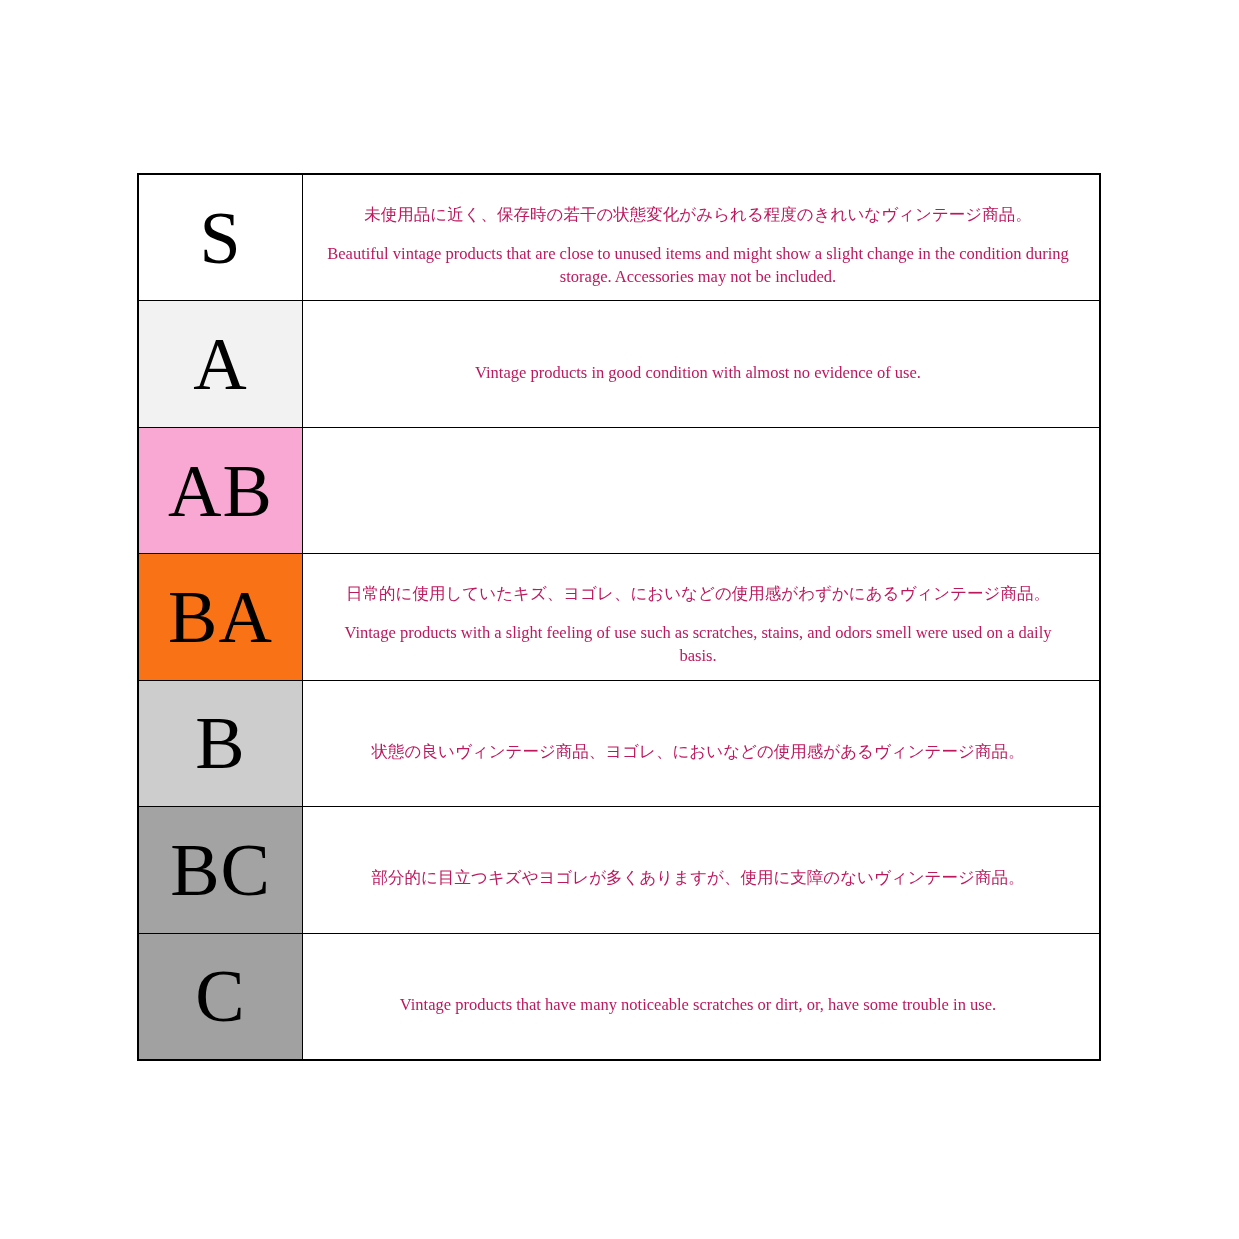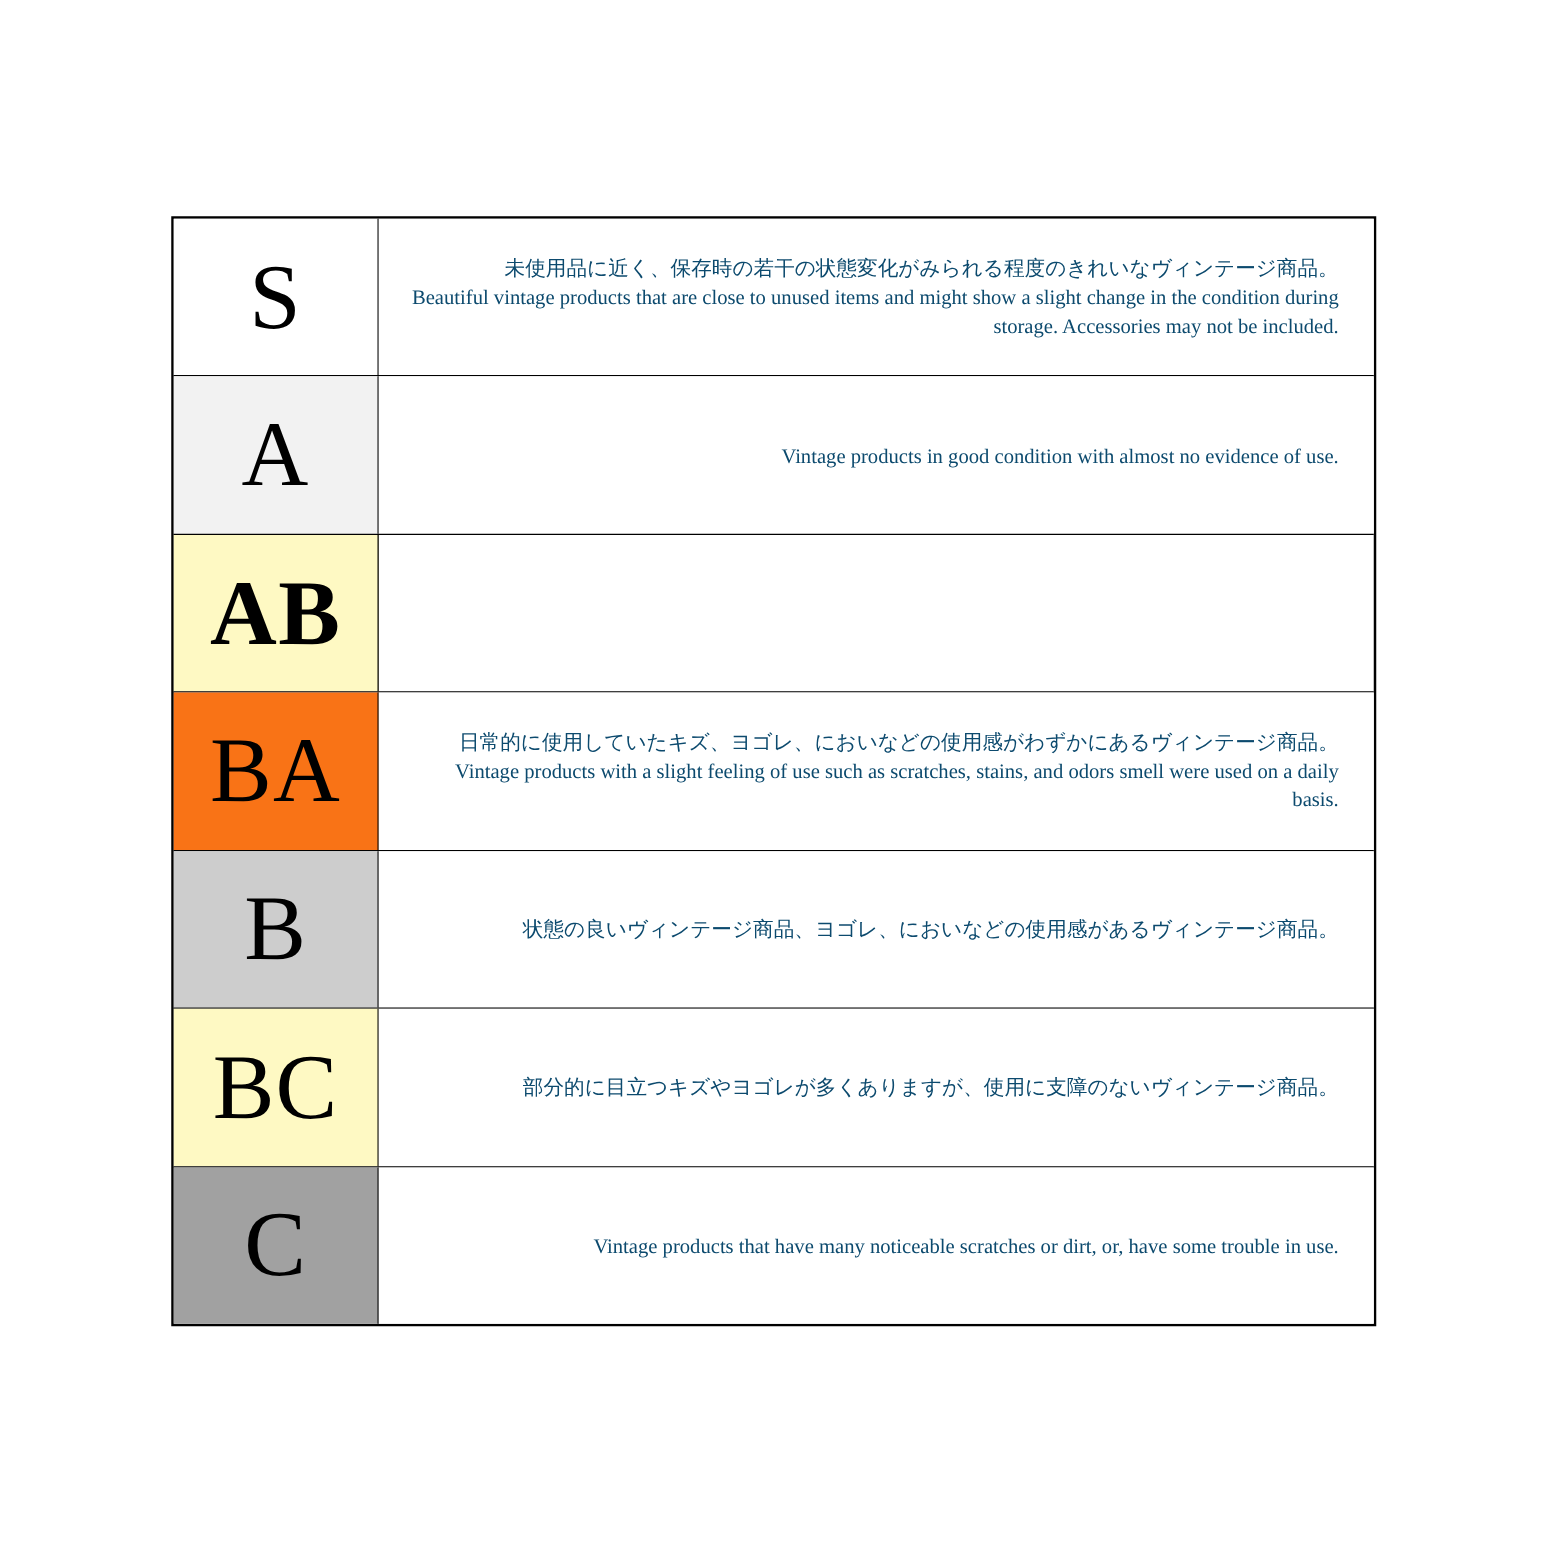--- a/index.html
+++ b/index.html
@@ -59,22 +59,23 @@
     box-sizing: border-box;
     background: #ffffff;
     display: flex;
     flex-direction: column;
     justify-content: center;
     padding: 6px 28px 6px 22px;
   }
   .desc-jp, .desc-en {
     font-size: 16.5px;
     line-height: 23px;
-    color: #0c4a6e;
-    text-align: right;
+    color: #be185d;
+    text-align: center;
+    margin-top: 16px;
   }
 </style>
 </head>
 <body>
 
 <div class="page">
   <div class="grade-table">
 
     <div class="grade-row">
       <div class="grade-cell" style="background-color: rgb(255, 255, 255);">
@@ -89,21 +90,21 @@
     <div class="grade-row">
       <div class="grade-cell" style="background-color: rgb(242, 242, 242);">
         <span class="grade-letter">A</span>
       </div>
       <div class="desc-cell">
         <div class="desc-en">Vintage products in good condition with almost no evidence of use.</div>
       </div>
     </div>
 
     <div class="grade-row">
-      <div class="grade-cell" style="background-color: #fef9c3; font-weight: bold;">
+      <div class="grade-cell" style="background-color: #f9a8d4;">
         <span class="grade-letter">AB</span>
       </div>
     </div>
 
     <div class="grade-row">
       <div class="grade-cell" style="background-color: #f97316;">
         <span class="grade-letter">BA</span>
       </div>
       <div class="desc-cell">
         <div class="desc-jp">日常的に使用していたキズ、ヨゴレ、においなどの使用感がわずかにあるヴィンテージ商品。</div>
@@ -114,21 +115,21 @@
     <div class="grade-row">
       <div class="grade-cell" style="background-color: rgb(205, 205, 205);">
         <span class="grade-letter">B</span>
       </div>
       <div class="desc-cell">
         <div class="desc-jp">状態の良いヴィンテージ商品、ヨゴレ、においなどの使用感があるヴィンテージ商品。</div>
       </div>
     </div>
 
     <div class="grade-row">
-      <div class="grade-cell" style="background-color: #fef9c3;">
+      <div class="grade-cell" style="background-color: #a3a3a3;">
         <span class="grade-letter">BC</span>
       </div>
       <div class="desc-cell">
         <div class="desc-jp">部分的に目立つキズやヨゴレが多くありますが、使用に支障のないヴィンテージ商品。</div>
       </div>
     </div>
 
     <div class="grade-row">
       <div class="grade-cell" style="background-color: rgb(161, 161, 161);">
         <span class="grade-letter">C</span>

